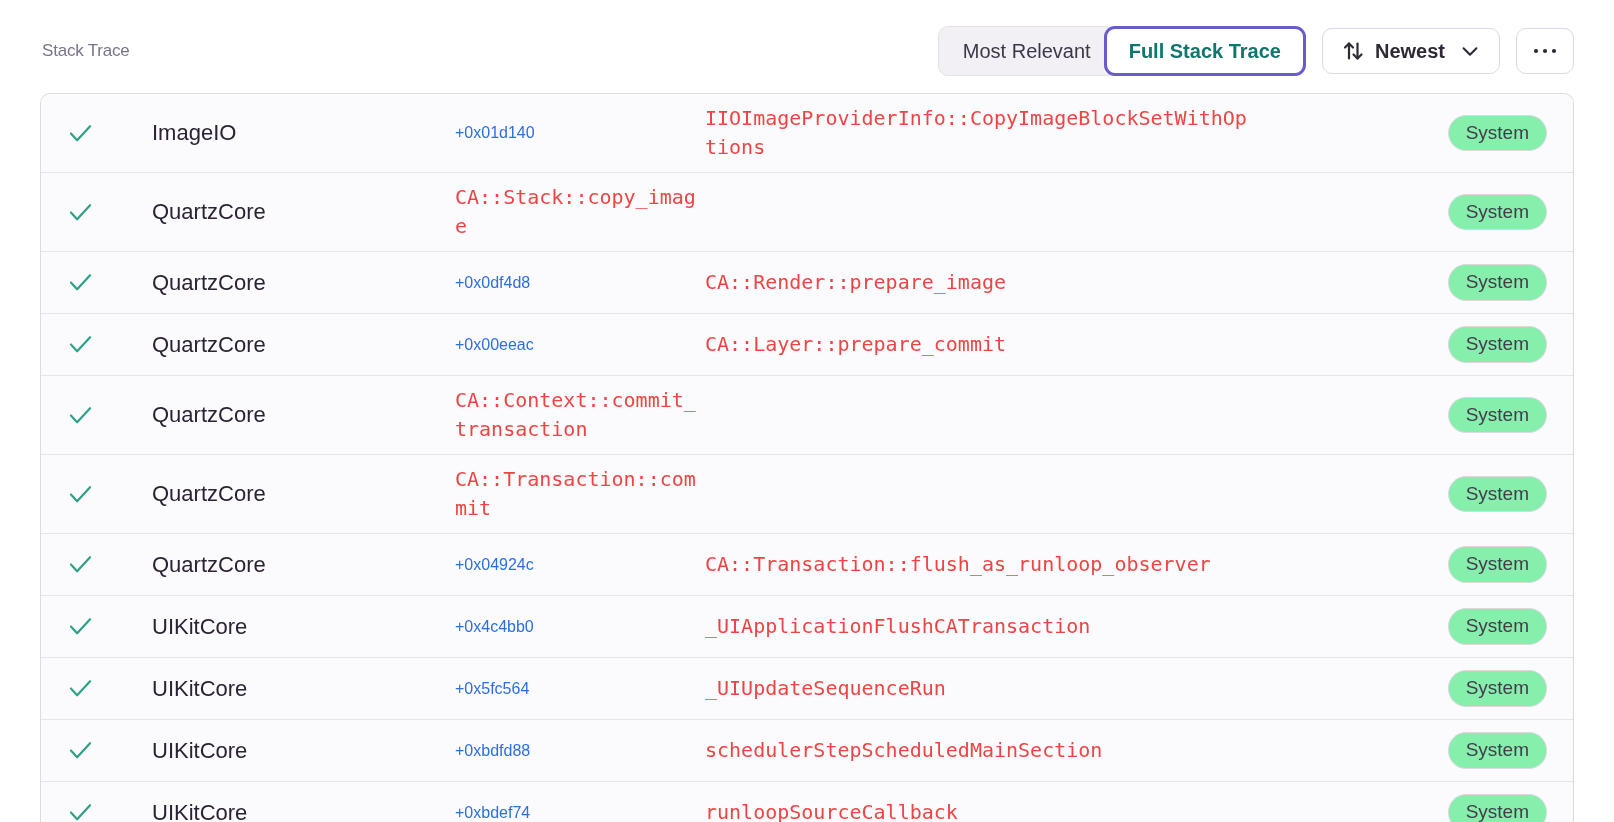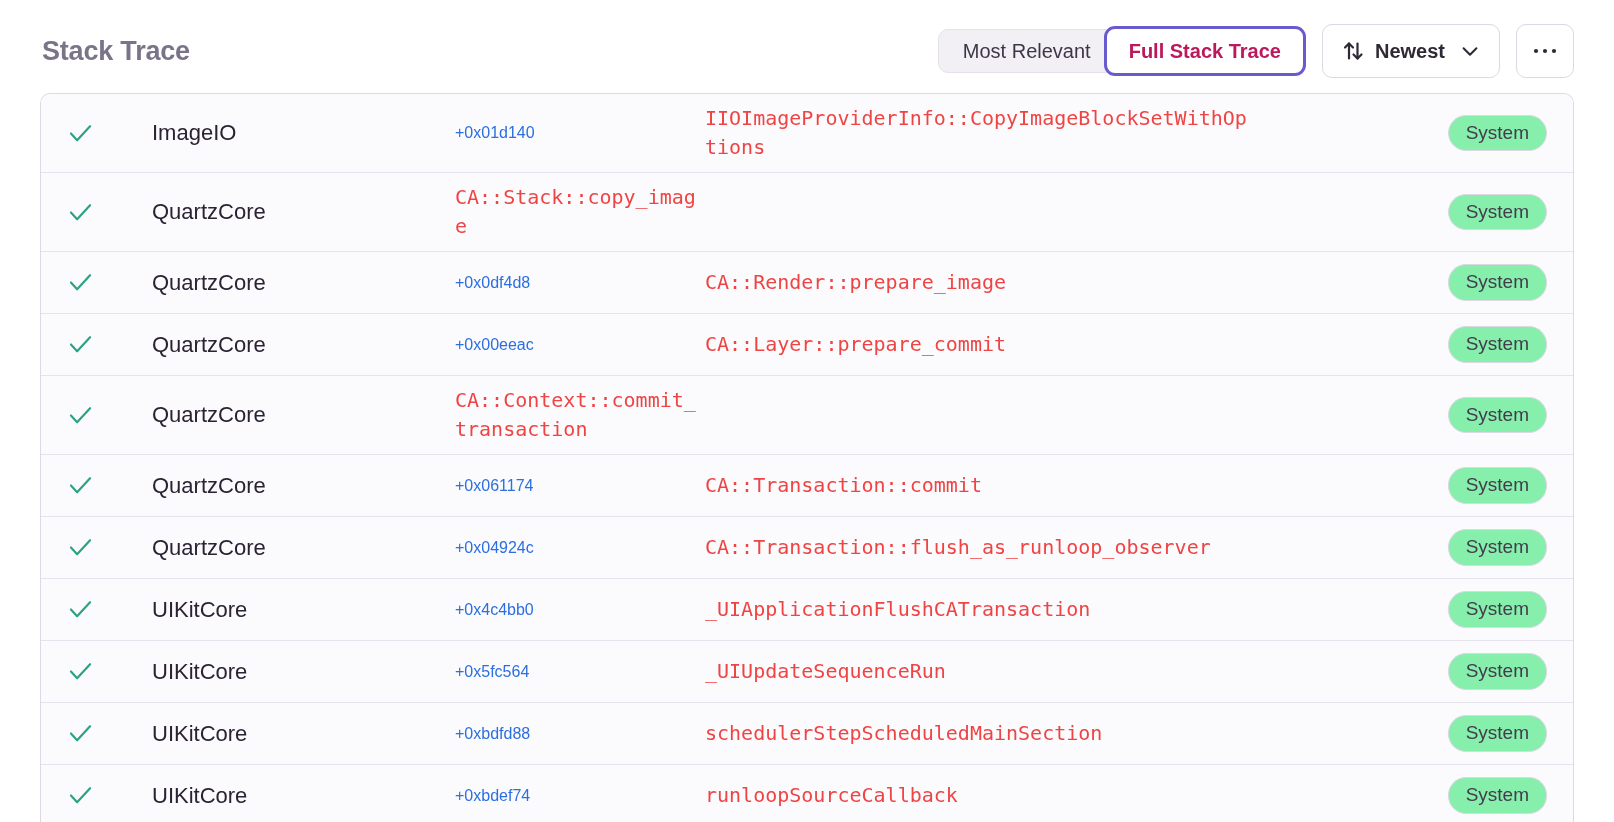--- a/index.html
+++ b/index.html
@@ -9,39 +9,39 @@
     font-family: "Liberation Sans", sans-serif;
     color: #2b2233;
   }
 
   
   .header {
     display: flex; align-items: center; justify-content: space-between;
     padding: 26px 40px 0 42px; height: 76px;
   }
   .page-title {
-    font-size: 27px; font-weight: 700; color: #7a7488; letter-spacing: -0.2px;
+    font-size: 17px; font-weight: 400; color: #7a7488; letter-spacing: -0.2px;
   }
   .controls { display: flex; align-items: center; gap: 16px; }
 
   .seg-group { display: flex; align-items: center; }
   .seg-btn {
-    height: 44px; padding: 0 24px; display: flex; align-items: center;
+    height: 50px; padding: 0 24px; display: flex; align-items: center;
     font-size: 20px; color: #3d3649; background: #f2f0f5;
     border: 1px solid #e5e1ea; border-radius: 10px;
     cursor: pointer; white-space: nowrap;
   }
   .seg-btn.active {
     height: 50px; background: #ffffff; border: 3px solid #695acd;
-    border-radius: 11px; font-weight: 700; color: #be185d;
+    border-radius: 11px; font-weight: 700; color: #0f766e;
     margin-left: -12px; position: relative; z-index: 2; padding: 0 22px;
   }
 
   .btn {
-    height: 54px; display: flex; align-items: center; gap: 10px;
+    height: 46px; display: flex; align-items: center; gap: 10px;
     background: #ffffff; border: 1px solid #dcd8e4; border-radius: 10px;
     padding: 0 18px; font-size: 20px; font-weight: 700; color: #2f2936;
     cursor: pointer; white-space: nowrap;
   }
   .btn svg { display: block; }
   .icon-btn { width: 58px; justify-content: center; padding: 0; }
 
   
   .trace-table {
     margin: 17px 40px 0 40px;
@@ -187,21 +187,20 @@
     </span>
   </div>
 
   <div class="row">
     <span class="check">
       <svg width="27" height="27" viewBox="0 0 24 24" fill="none" stroke="#2ba185" stroke-width="1.9" stroke-linecap="round" stroke-linejoin="round">
         <polyline points="20.5,5.5 9,18 3.5,12"></polyline>
       </svg>
     </span>
     <span class="module">QuartzCore</span>
-    <a class="addr">+0x061174</a>
     <span class="fn">CA::Transaction::commit</span>
     <span class="tag-cell">
       <span class="tag">System</span>
     </span>
   </div>
 
   <div class="row">
     <span class="check">
       <svg width="27" height="27" viewBox="0 0 24 24" fill="none" stroke="#2ba185" stroke-width="1.9" stroke-linecap="round" stroke-linejoin="round">
         <polyline points="20.5,5.5 9,18 3.5,12"></polyline>

